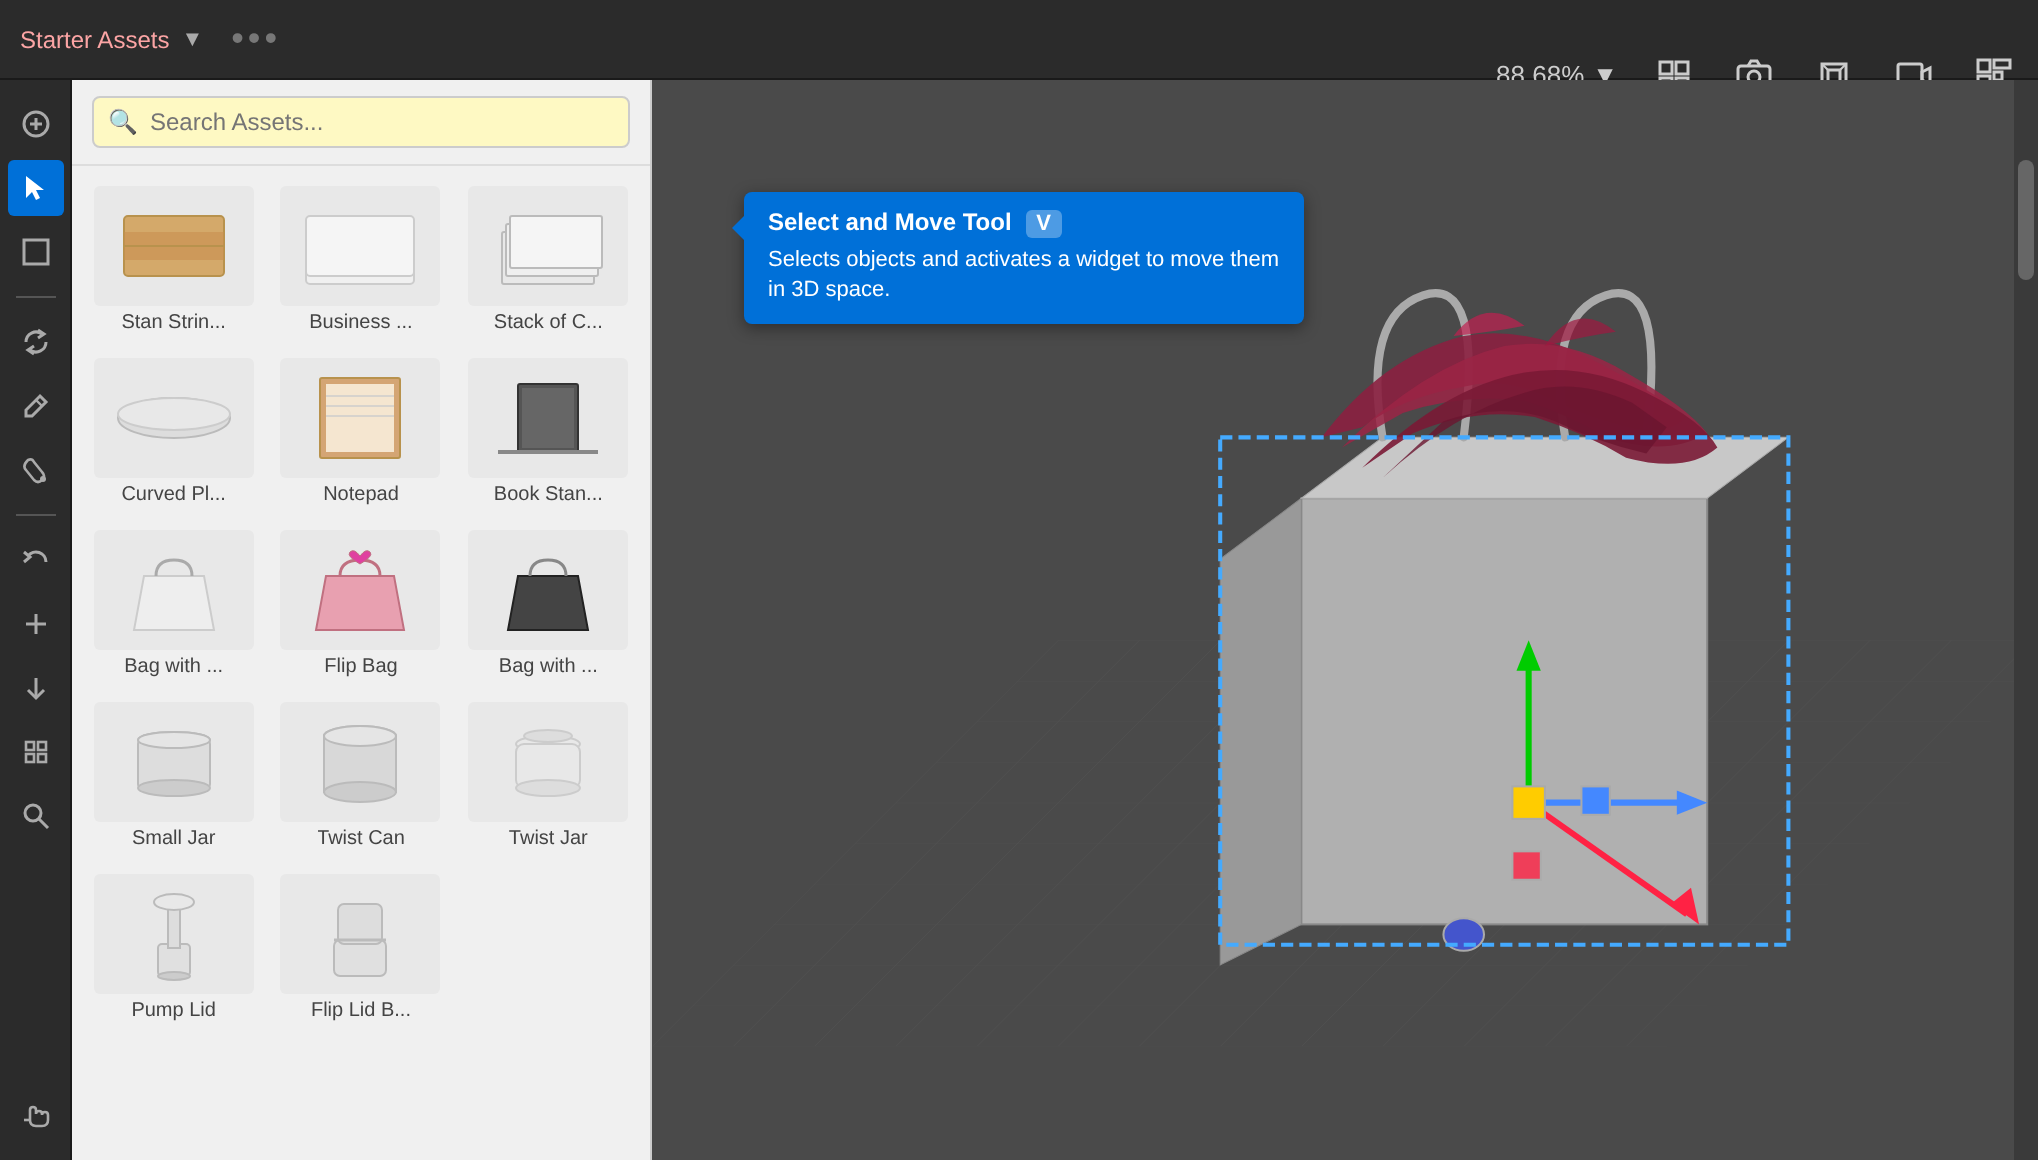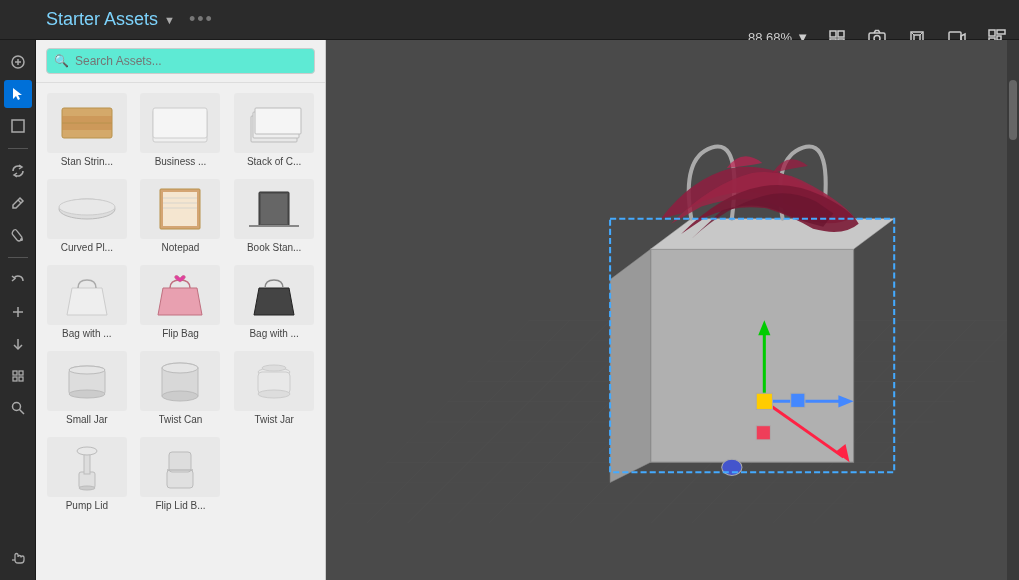--- a/index.html
+++ b/index.html
@@ -14,24 +14,23 @@
       padding: 0 10px;
       gap: 8px;
       border-bottom: 1px solid #1a1a1a;
     }
     .top-bar-left {
       display: flex;
       align-items: center;
       gap: 6px;
     }
     .top-bar-title {
-      color: #7dd3fc;
-      font-size: 18px;
+      color: #fca5a5;
+      font-size: 12px;
       font-weight: 500;
-      margin-left: 36px;
     }
     .top-bar-arrow {
       color: #aaa;
       font-size: 11px;
     }
     .top-bar-right {
       margin-left: auto;
       display: flex;
       align-items: center;
       gap: 16px;
@@ -111,21 +110,21 @@
       padding: 8px 10px;
       background: #f0f0f0;
       border-bottom: 1px solid #ddd;
     }
     .search-input {
       width: 100%;
       padding: 5px 8px 5px 28px;
       border: 1px solid #ccc;
       border-radius: 4px;
       font-size: 12px;
-      background: #5eead4;
+      background: #fef9c3;
       color: #555;
       outline: none;
     }
     .search-wrapper {
       position: relative;
     }
     .search-icon-inner {
       position: absolute;
       left: 8px;
       top: 50%;
@@ -525,20 +524,28 @@
             <line x1="22" y1="28" x2="48" y2="28" stroke="#bbb" stroke-width="1.5"></line>
           </svg>
         </div>
         <span class="asset-label">Flip Lid B...</span>
       </div>
     </div>
   </div>
 
   <div class="viewport">
 
+    <div class="tooltip">
+      <div class="tooltip-arrow"></div>
+      <div class="tooltip-title">
+        <span>Select and Move Tool</span>
+        <span class="tooltip-shortcut">V</span>
+      </div>
+      <div class="tooltip-desc">Selects objects and activates a widget to move them in 3D space.</div>
+    </div>
 
     <svg style="position:absolute;inset:0;width:100%;height:100%;" viewBox="0 0 683 540" preserveAspectRatio="xMidYMid slice">
 
       <defs>
         <pattern id="grid" width="40" height="40" patternUnits="userSpaceOnUse">
           <path d="M 40 0 L 0 0 0 40" fill="none" stroke="#555" stroke-width="0.5"></path>
         </pattern>
       </defs>
 
       <rect width="683" height="540" fill="#4a4a4a"></rect>

